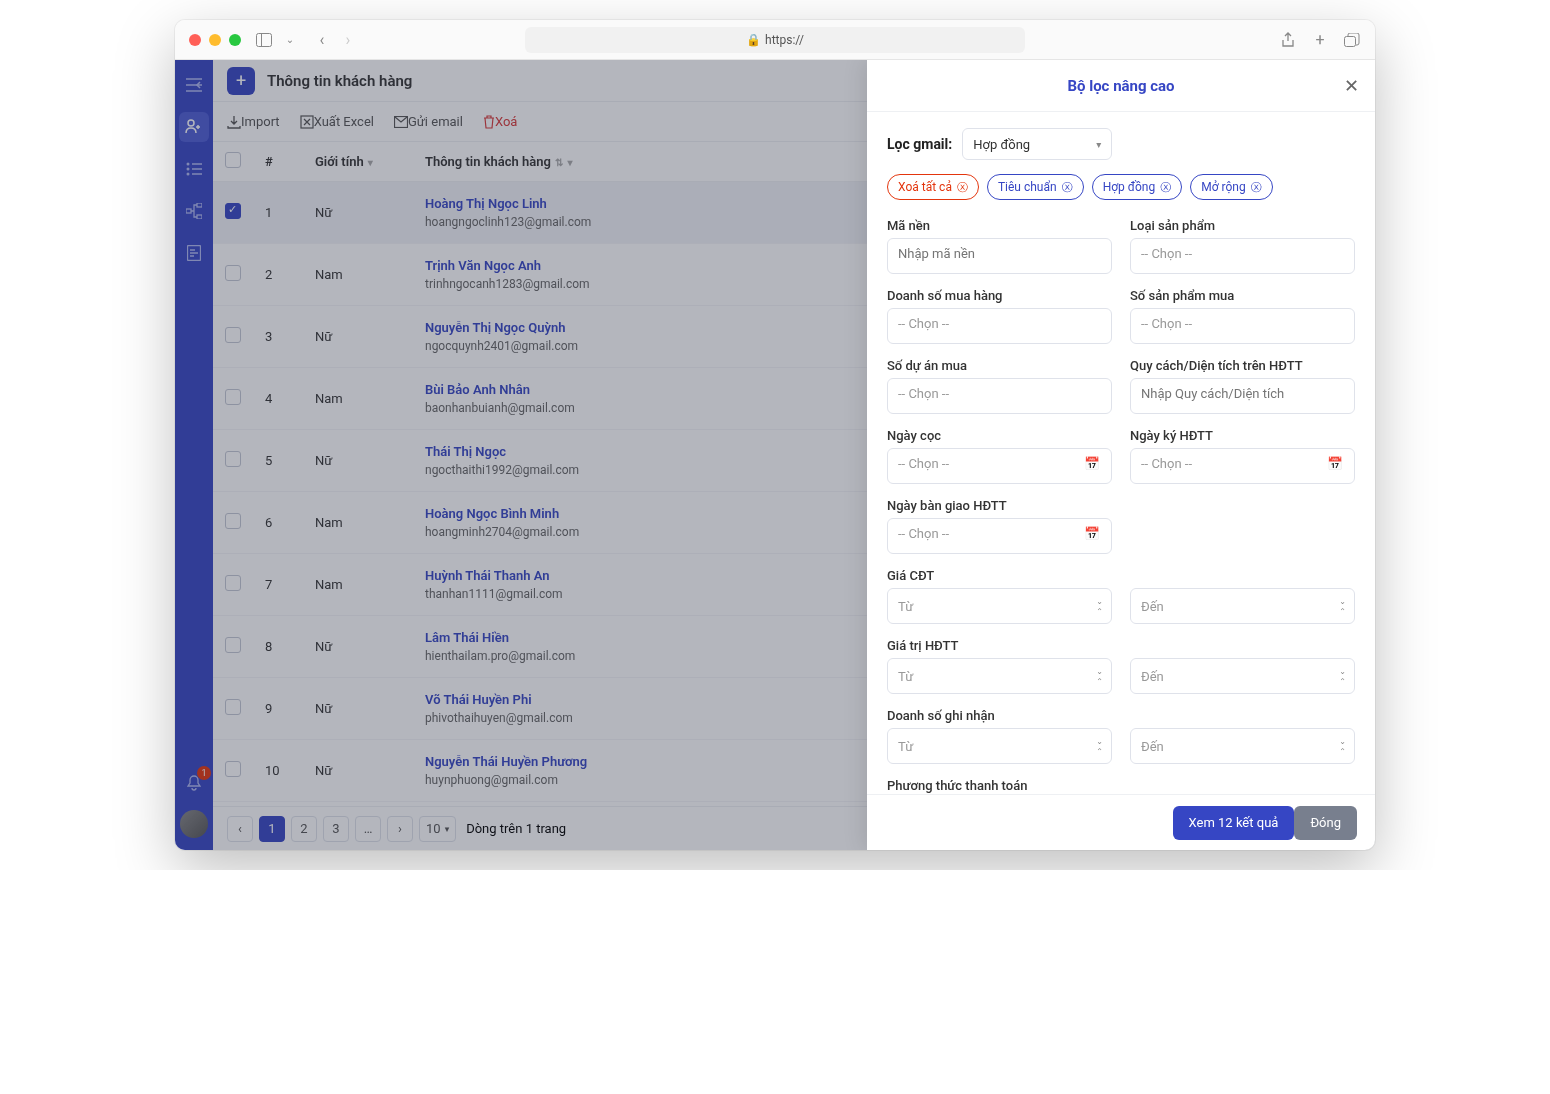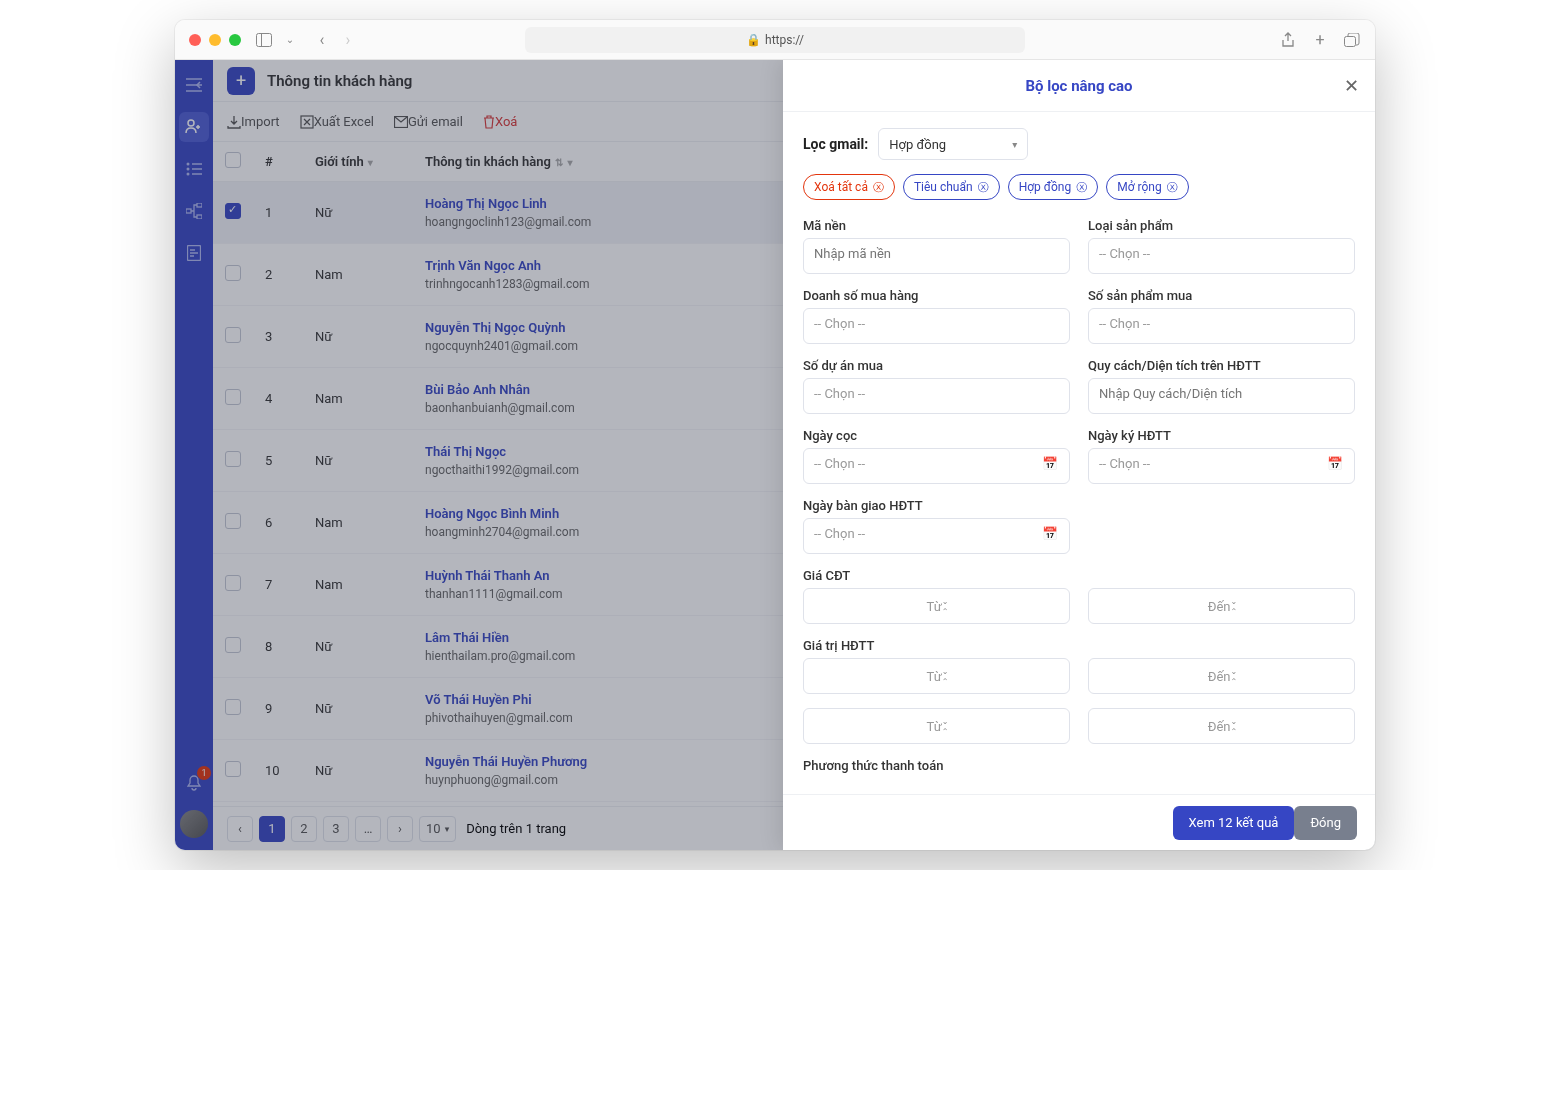--- a/index.html
+++ b/index.html
@@ -37,21 +37,21 @@
 .email{color:#666;font-size:12px}
 .chk{width:16px;height:16px;border:1.5px solid #c4c8d4;border-radius:3px;display:inline-block;cursor:pointer}
 .chk.on{background:#3646c4;border-color:#3646c4;position:relative}
 .chk.on:after{content:"✓";color:#fff;font-size:11px;position:absolute;left:2px;top:-1px}
 .sort-icon,.filter-icon{color:#aaa;font-size:10px;margin-left:4px;cursor:pointer}
 .pagination{height:44px;border-top:1px solid #eef0f3;display:flex;align-items:center;padding:0 14px;gap:6px;font-size:13px}
 .pg-btn{min-width:26px;height:26px;border:1px solid #dfe2ea;border-radius:4px;display:flex;align-items:center;justify-content:center;cursor:pointer;color:#555;background:#fff;padding:0 6px}
 .pg-btn.active{background:#3646c4;color:#fff;border-color:#3646c4}
 .pg-label{color:#000000;margin-left:4px}
 .overlay{position:absolute;inset:0;background:rgba(40,45,65,0.35);z-index:5;pointer-events:none}
-.panel{position:absolute;right:0;top:0;bottom:0;width:592px;background:#fff;z-index:10;display:flex;flex-direction:column;box-shadow:-4px 0 20px rgba(0,0,0,0.1)}
+.panel{position:absolute;right:0;top:0;bottom:0;width:508px;background:#fff;z-index:10;display:flex;flex-direction:column;box-shadow:-4px 0 20px rgba(0,0,0,0.1)}
 .panel-head{height:52px;display:flex;align-items:center;justify-content:center;position:relative;border-bottom:1px solid #eef0f3}
 .panel-title{font-size:15px;font-weight:700;color:#3646c4}
 .panel-close{position:absolute;right:16px;color:#666;cursor:pointer;font-size:18px}
 .panel-body{flex:1;overflow:auto;padding:16px 20px}
 .filter-row{display:flex;align-items:center;gap:10px;margin-bottom:14px}
 .filter-label{font-size:14px;font-weight:700;color:#222}
 .select{flex:0 0 150px;height:32px;border:1px solid #dfe2ea;border-radius:6px;display:flex;align-items:center;justify-content:space-between;padding:0 10px;font-size:13px;color:#333;cursor:pointer}
 .chips{display:flex;gap:8px;flex-wrap:wrap;margin-bottom:18px}
 .chip{height:26px;border:1px solid;border-radius:13px;display:flex;align-items:center;padding:0 10px;font-size:12px;gap:5px;cursor:pointer}
 .chip-danger{border-color:#e3350d;color:#e3350d}
@@ -59,21 +59,21 @@
 .chip-x{font-size:11px}
 .form-grid{display:grid;grid-template-columns:1fr 1fr;gap:14px 18px}
 .field{display:flex;flex-direction:column;gap:5px}
 .field-label{font-size:13px;color:#333;font-weight:500}
 .input{height:36px;border:1px solid #dfe2ea;border-radius:6px;padding:12px 10px;font-size:13px;color:#333;display:flex;align-items:flex-end;justify-content:space-between;background:#fff}
 .input input{border:none;outline:none;width:100%;font-size:13px;background:transparent}
 .input-icon{color:#888;cursor:pointer}
 .placeholder{color:#999}
 .range-group{display:flex;flex-direction:column;gap:5px}
 .range-row{display:grid;grid-template-columns:1fr 1fr;gap:18px}
-.stepper{height:36px;border:1px solid #dfe2ea;border-radius:6px;display:flex;align-items:center;padding:0 8px 0 10px;font-size:13px;color:#999;justify-content:center}
+.stepper{height:36px;border:1px solid #dfe2ea;border-radius:6px;display:flex;align-items:center;padding:0 8px 0 10px;font-size:13px;color:#999;justify-content:space-between}
 .step-ctrl{display:flex;flex-direction:column;color:#888;font-size:8px;gap:1px}
 .step-ctrl span{cursor:pointer}
 .panel-foot{height:56px;border-top:1px solid #eef0f3;display:flex;align-items:center;justify-content:flex-end;padding:0 18px;}
 .btn{height:34px;border-radius:6px;padding:0 16px;font-size:13px;border:none;cursor:pointer;display:flex;align-items:center}
 .btn-primary{background:#3646c4;color:#fff}
 .btn-sec{background:#787f8e;color:#fff}
 svg{display:block}
 </style>
 </head>
 <body>
@@ -425,20 +425,21 @@
               <div class="stepper">
                   <span>Đến</span>
                   <div class="step-ctrl">
                     <span>⌄</span>
                     <span>⌃</span>
                   </div>
                 </div>
             </div>
           </div>
           <div class="range-group" style="grid-column:1/3">
+            <span class="field-label">Doanh số ghi nhận</span>
             <div class="range-row">
               <div class="stepper">
                   <span>Từ</span>
                   <div class="step-ctrl">
                     <span>⌄</span>
                     <span>⌃</span>
                   </div>
                 </div>
               <div class="stepper">
                   <span>Đến</span>

